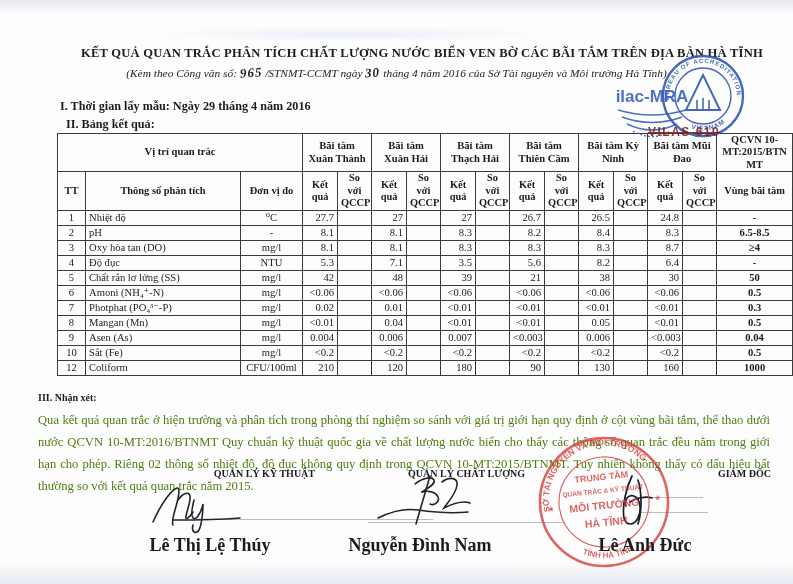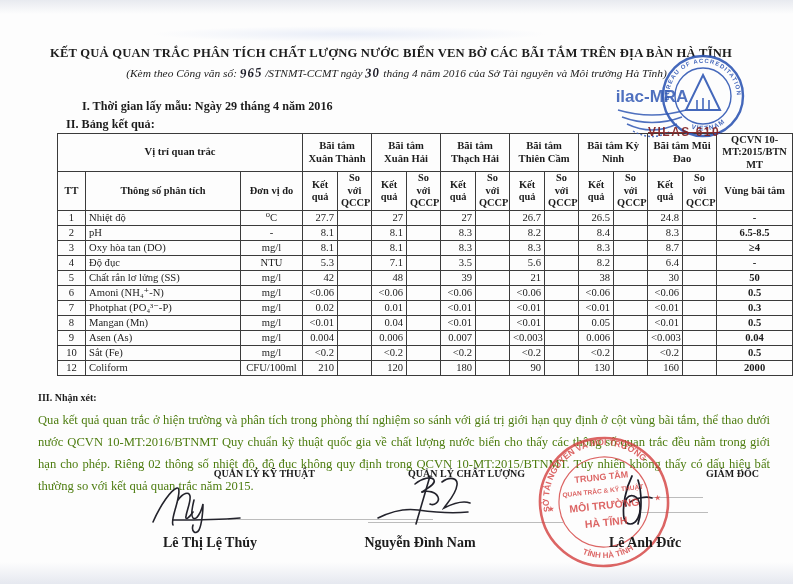--- a/index.html
+++ b/index.html
@@ -7,28 +7,28 @@
   .page { position:relative; width:793px; height:584px; background:#fdfdfd; color:#1c1c1c; overflow:hidden; }
 
   
   .scan-top { position:absolute; left:0; top:0; width:100%; height:14px;
     background:linear-gradient(#e2e5ec, rgba(255,255,255,0)); opacity:.8; }
   .scan-bottom { position:absolute; left:0; bottom:0; width:100%; height:22px;
     background:linear-gradient(rgba(255,255,255,0), #e3e6ee); opacity:.9; }
   .scan-smudge { position:absolute; left:150px; top:26px; width:400px; height:16px;
     background:radial-gradient(ellipse at center, rgba(195,208,238,.35), rgba(195,208,238,0) 70%); }
 
-  .doc-title { position:absolute; top:46px; left:50px; right:30px; text-align:left;
+  .doc-title { position:absolute; top:46px; left:50px; right:30px; text-align:right;
     font-weight:bold; font-size:12.6px; letter-spacing:.2px; }
   .doc-subtitle { position:absolute; top:65px; left:40px; right:40px; text-align:center;
     font-style:italic; font-size:11.4px; color:#222; }
   .hand { display:inline-block; font-weight:bold; transform:rotate(-4deg); font-size:13px;
     color:#1d1d28; font-style:italic; letter-spacing:1px; }
   .sec { position:absolute; font-weight:bold; font-size:12.2px; }
-  .sec1 { top:99px; left:60px;margin-left:22px; }
+  .sec1 { top:99px; left:60px; }
   .sec2 { top:117px; left:66px; }
   .sec3 { top:392px; left:38px; font-size:10px; }
 
   
   table.results { position:absolute; left:57px; top:133px; width:735px;
     border-collapse:collapse; table-layout:fixed; font-size:10.6px; }
   table.results th, table.results td { border:1px solid #3b3b3b; overflow:hidden;
     padding:0 3px; line-height:1.2; }
   table.results thead th { font-weight:bold; text-align:center; }
   table.results thead tr.h1 th { height:37px; }
@@ -39,24 +39,24 @@
   td.l { text-align:left; padding-left:4px; }
   td.num { text-align:right; padding-right:4px; }
   td.limit { text-align:center; font-weight:bold; }
 
   
   .remark { position:absolute; top:409px; left:38px; width:732px; font-size:12.6px;
     line-height:22px; text-align:justify; color:#4d7c0f; }
 
   
   .sig-title { position:absolute; top:468px; font-weight:bold; font-size:10px; text-align:right; }
-  .sig-name  { position:absolute; top:535px; font-weight:bold; font-size:14px; text-align:center; }
+  .sig-name  { position:absolute; top:535px; font-weight:bold; font-size:18px; text-align:center; }
   .st1 { left:105px; width:210px; }  .sn1 { left:105px; width:210px; }
   .st2 { left:315px; width:210px; }  .sn2 { left:315px; width:210px; }
-  .st3 { left:559px; width:200px; }  .sn3 { left:545px; width:200px; }
+  .st3 { left:571px; width:200px; }  .sn3 { left:545px; width:200px; }
   .sig-svg { position:absolute; }
   .sigline { position:absolute; border-top:1px solid #9a9a9a; opacity:.65; }
 
   
   .ilac { position:absolute; left:606px; top:82px; opacity:.85; }
   .boa  { position:absolute; left:660px; top:53px; opacity:.9; }
   .vilas { position:absolute; left:648px; top:125px; font-family:"Liberation Sans","DejaVu Sans",sans-serif;
     font-weight:bold; font-size:12px; letter-spacing:1.5px; color:#7f1d1d;
     text-decoration:line-through; opacity:.9; }
   .stamp { position:absolute; left:535px; top:433px; opacity:.8; transform:rotate(-6deg); }
@@ -322,21 +322,21 @@
           <td class="num">120</td>
           <td class="c"></td>
           <td class="num">180</td>
           <td class="c"></td>
           <td class="num">90</td>
           <td class="c"></td>
           <td class="num">130</td>
           <td class="c"></td>
           <td class="num">160</td>
           <td class="c"></td>
-          <td class="limit">2000</td>
+          <td class="limit">1000</td>
         </tr>
       </tbody>
     </table>
 
   <div class="sec sec3">III. Nhận xét:</div>
   <div class="remark">Qua kết quả quan trắc ở hiện trường và phân tích trong phòng thí nghiệm so sánh với giá trị giới hạn quy định ở cột vùng bãi tắm, thể thao dưới nước QCVN 10-MT:2016/BTNMT Quy chuẩn kỹ thuật quốc gia về chất lượng nước biển cho thấy các thông số quan trắc đều nằm trong giới hạn cho phép. Riêng 02 thông số nhiệt độ, độ đục không quy định trong QCVN 10-MT:2015/BTNMT. Tuy nhiên không thấy có dấu hiệu bất thường so với kết quả quan trắc năm 2015.</div>
 
   <div class="sig-title st1">QUẢN LÝ KỸ THUẬT</div>
   <div class="sig-title st2">QUẢN LÝ CHẤT LƯỢNG</div>
   <div class="sig-title st3">GIÁM ĐỐC</div>

